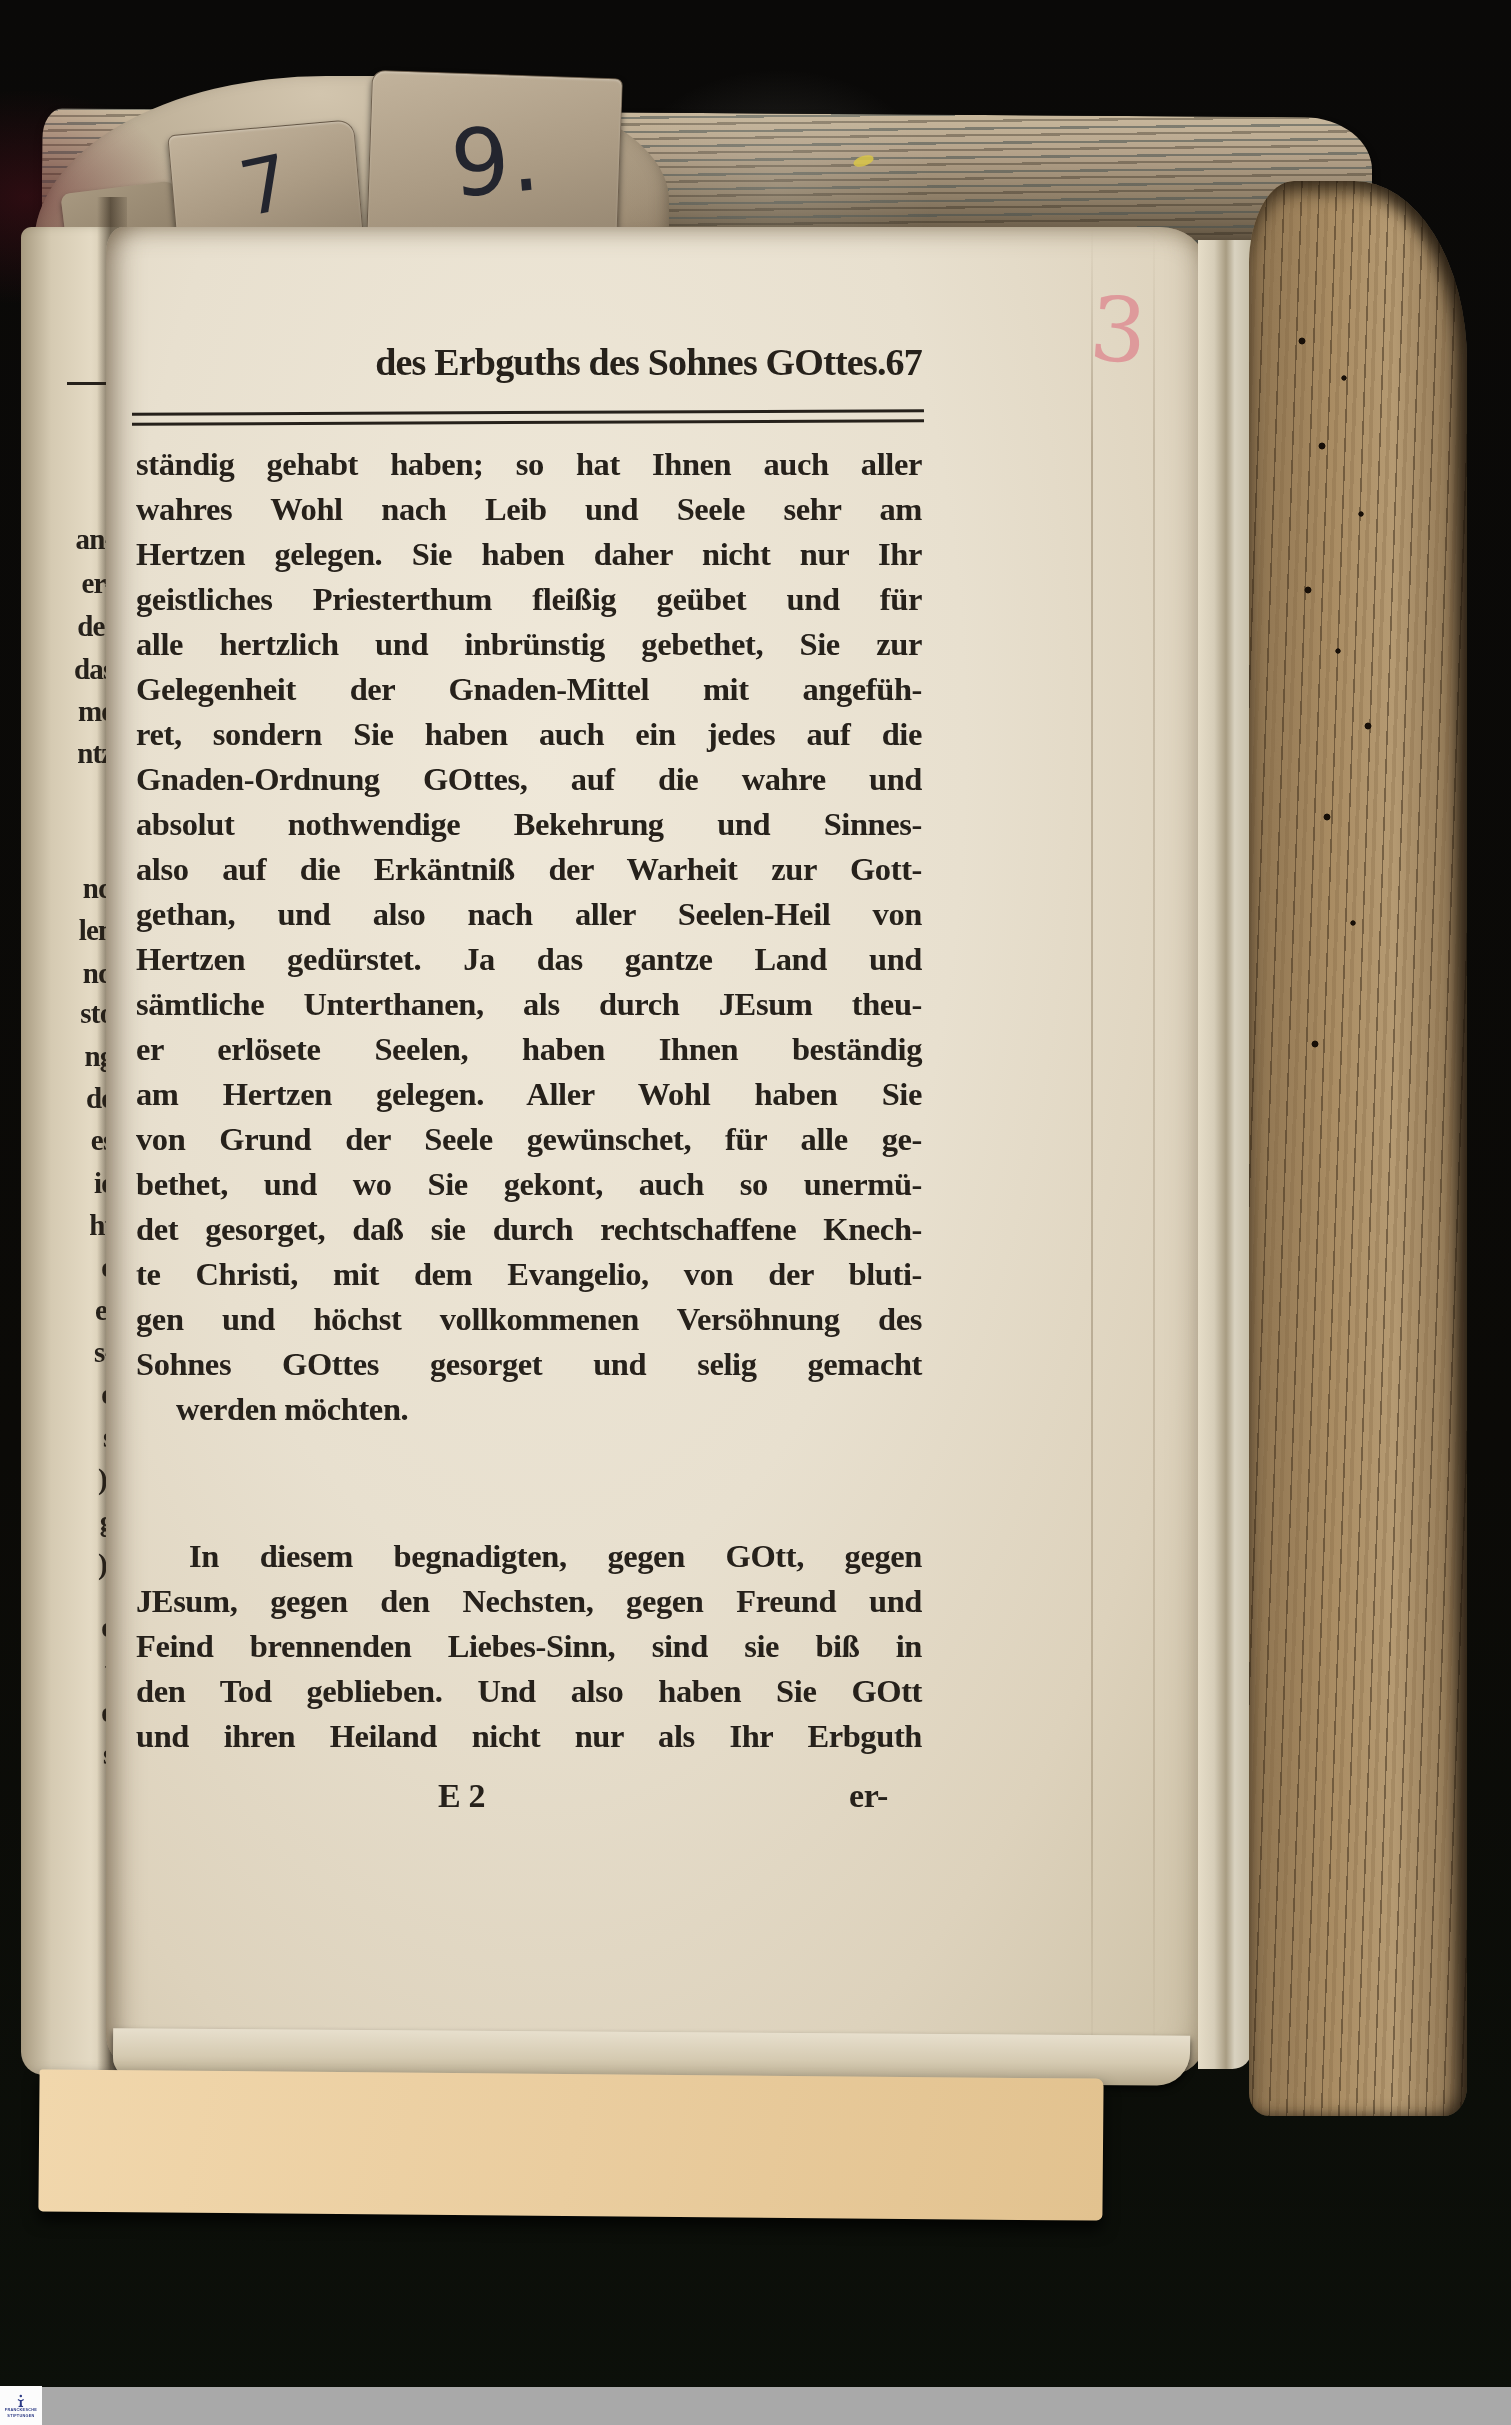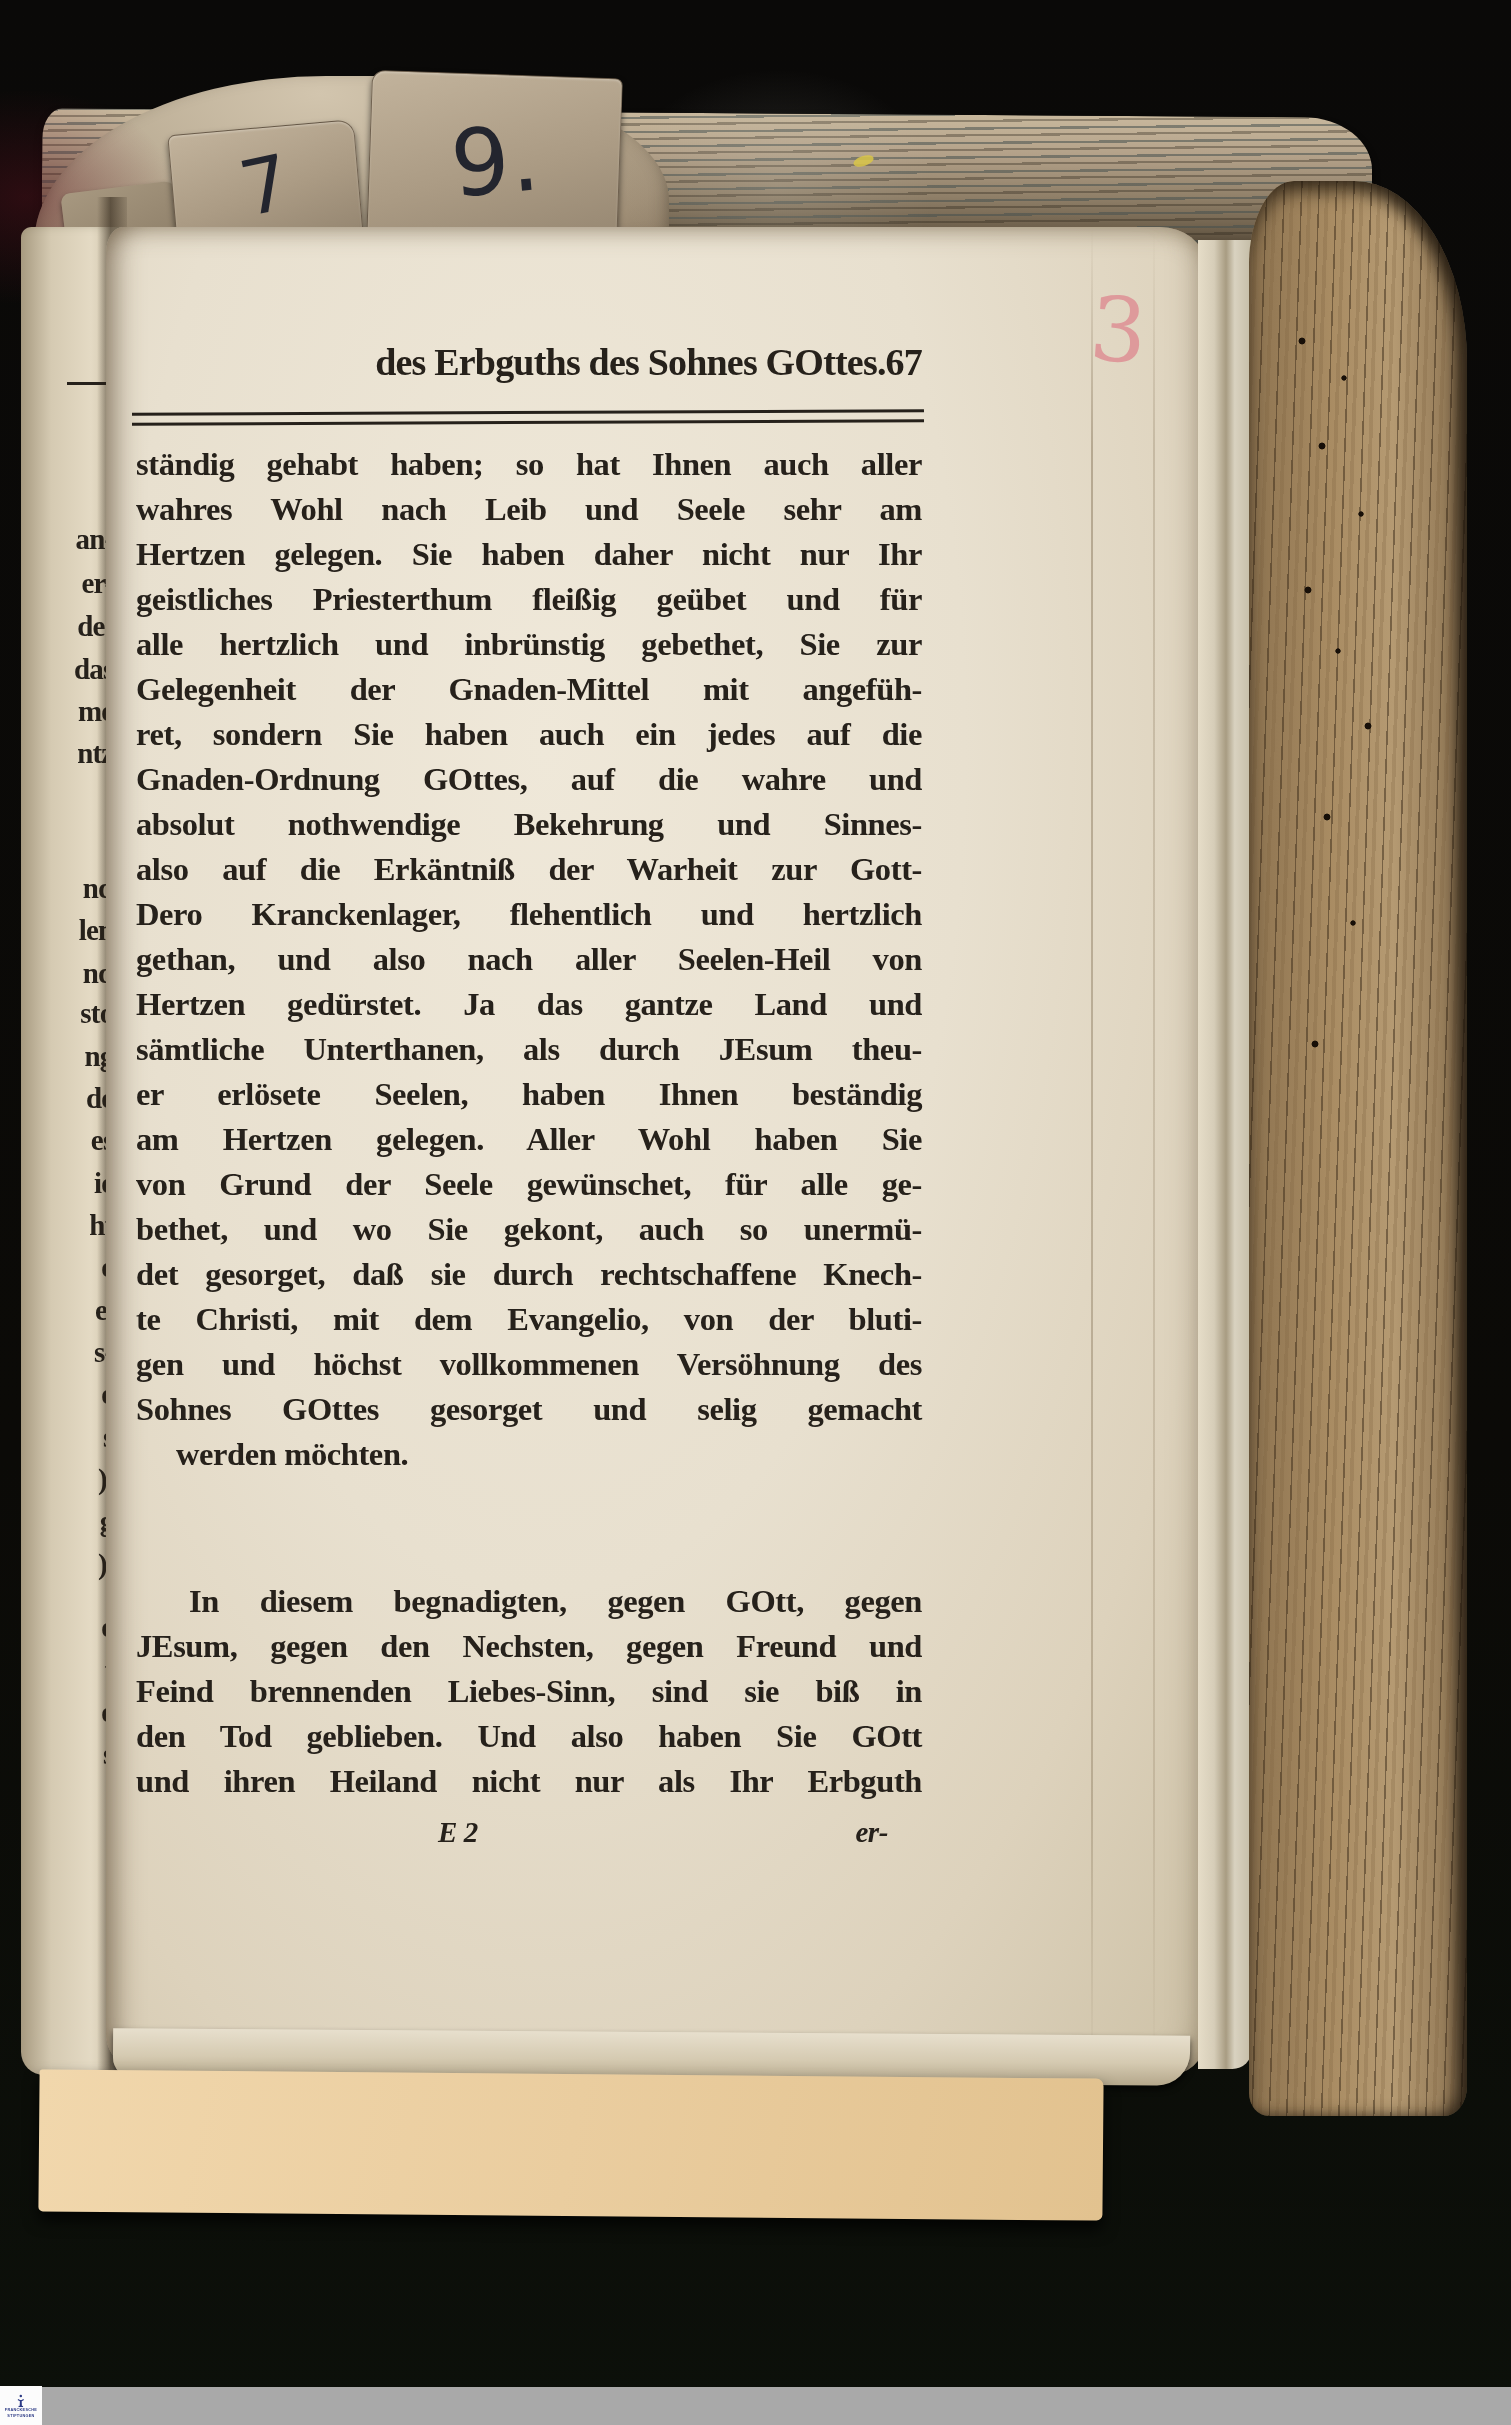--- a/index.html
+++ b/index.html
@@ -97,21 +97,21 @@
     transform:rotate(-.25deg);
   }
   .body{
     position:absolute;left:30px;top:215px;width:786px;
     color:#26211b;font-weight:700;font-size:32.5px;line-height:45px;letter-spacing:-0.4px;
   }
   .ln{height:45px;text-align:justify;text-align-last:justify;-moz-text-align-last:justify;overflow:visible;}
   .ln.endline{text-align-last:left;margin-left:40px;}
   .ln.parbreak{height:102px;}
   .ln.indent{text-indent:53px;}
-  .sigrow{display:flex;margin-top:6px;font-size:29px;font-weight:700;color:#26211b;font-style:italic;}
+  .sigrow{display:flex;margin-top:14px;font-size:34px;font-weight:700;color:#26211b;}
   .sigmark{margin-left:302px;}
   .catchword{margin-left:auto;margin-right:34px;}
   .annot3{
     position:absolute;left:1090px;top:289px;font-size:89px;line-height:83px;
     color:#de9095;opacity:.85;transform:rotate(4deg);font-weight:400;
     font-family:"DejaVu Serif","Liberation Serif",serif;
   }
   
   .edge-strip{
     position:absolute;left:1198px;top:240px;width:54px;height:1829px;
@@ -232,21 +232,20 @@
           <div class="ln">ständig gehabt haben; so hat Ihnen auch aller</div>
           <div class="ln">wahres Wohl nach Leib und Seele sehr am</div>
           <div class="ln">Hertzen gelegen. Sie haben daher nicht nur Ihr</div>
           <div class="ln">geistliches Priesterthum fleißig geübet und für</div>
           <div class="ln">alle hertzlich und inbrünstig gebethet, Sie zur</div>
           <div class="ln">Gelegenheit der Gnaden-Mittel mit angefüh-</div>
           <div class="ln">ret, sondern Sie haben auch ein jedes auf die</div>
           <div class="ln">Gnaden-Ordnung GOttes, auf die wahre und</div>
           <div class="ln">absolut nothwendige Bekehrung und Sinnes-</div>
           <div class="ln">also auf die Erkäntniß der Warheit zur Gott-</div>
-          <div class="ln">Dero Kranckenlager, flehentlich und hertzlich</div>
           <div class="ln">gethan, und also nach aller Seelen-Heil von</div>
           <div class="ln">Hertzen gedürstet.  Ja das gantze Land und</div>
           <div class="ln">sämtliche Unterthanen, als durch JEsum theu-</div>
           <div class="ln">er erlösete Seelen, haben Ihnen beständig</div>
           <div class="ln">am Hertzen gelegen.  Aller Wohl haben Sie</div>
           <div class="ln">von Grund der Seele gewünschet, für alle ge-</div>
           <div class="ln">bethet, und wo Sie gekont, auch so unermü-</div>
           <div class="ln">det gesorget, daß sie durch rechtschaffene Knech-</div>
           <div class="ln">te Christi, mit dem Evangelio, von der bluti-</div>
           <div class="ln">gen und höchst vollkommenen Versöhnung des</div>

